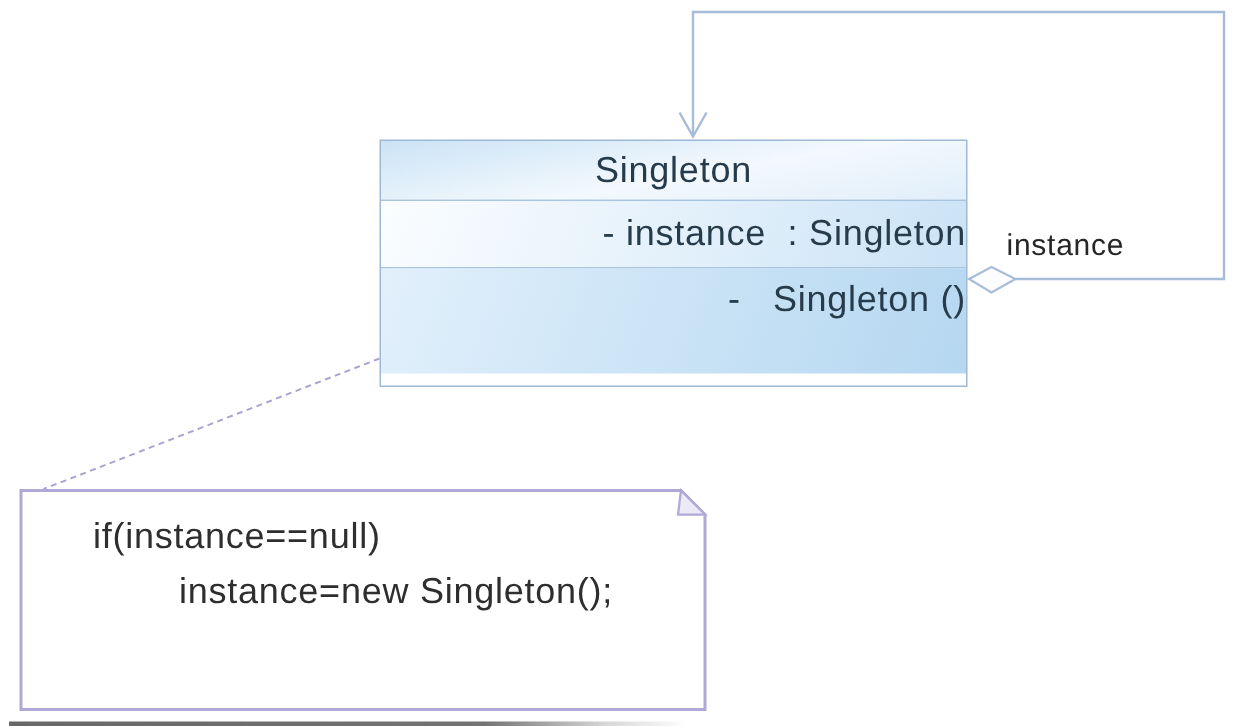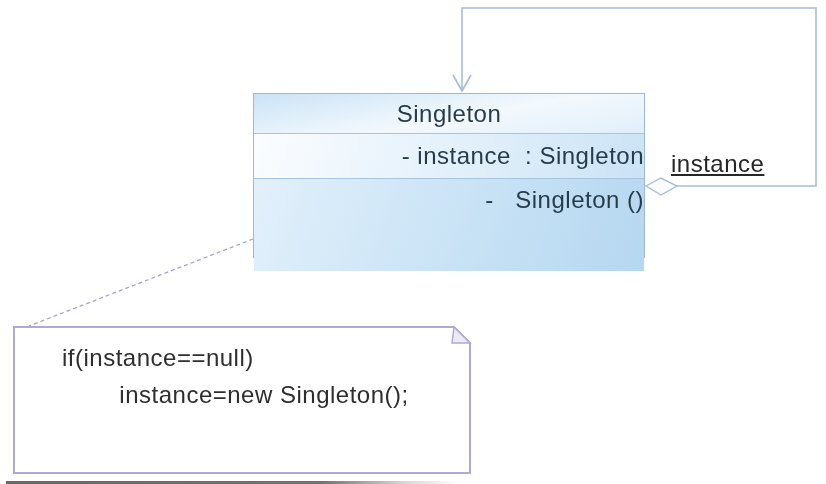--- a/index.html
+++ b/index.html
@@ -45,43 +45,42 @@
   .class-attrs {
     height: 45px;
     box-sizing: border-box;
     border-bottom: 1px solid #a9c4de;
     background: linear-gradient(110deg, #fbfdff 0%, #e6f2fb 45%, #cbe3f6 100%);
   }
   .class-attrs .member {
     line-height: 44px;
   }
   .class-methods {
-    height: 92px;
+    height: 70px;
     box-sizing: border-box;
     background: linear-gradient(110deg, #e2f0fb 0%, #cfe6f7 40%, #b5d7f0 100%);
     padding-top: 2px;
   }
   .class-methods .member {
     line-height: 38px;
   }
   .member {
     padding-left: 8px;
     white-space: pre;
     text-align: right;
   }
   
   .assoc-label {
     position: absolute;
     left: 671px; top: 150px;
     width: 130px; height: 28px;
-    font-size: 24px;
+    font-size: 20px;
     line-height: 28px;
     color: #262626;
     letter-spacing: 0.5px;
-    text-decoration: underline;
   }
   
   .note-text {
     position: absolute;
     left: 14px; top: 327px;
     width: 456px; height: 146px;
     box-sizing: border-box;
     padding: 12px 0 0 16px;
     color: #2e2e2e;
     font-size: 24px;

